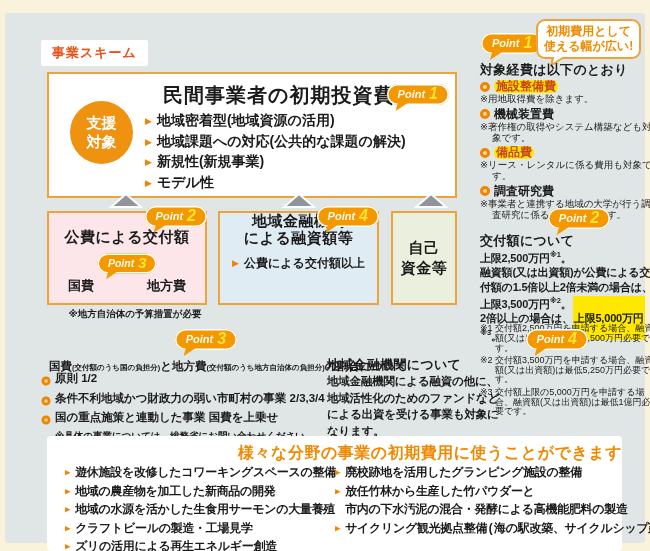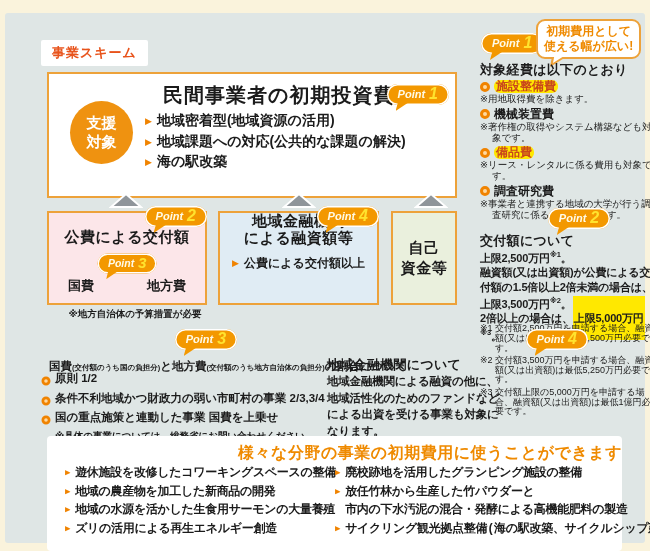--- a/index.html
+++ b/index.html
@@ -147,21 +147,22 @@
         <span>対象</span>
       </div>
       <div id="main-title">民間事業者の初期投資費用</div>
       <div id="main-badge" class="pbadge">
         <span class="bw">Point</span>
           <span class="bn">1</span>
       </div>
       <div id="main-bullets">
         <div class="ex-row"><span class="tri">▶</span><span>地域密着型(地域資源の活用)</span></div>
         <div class="ex-row"><span class="tri">▶</span><span>地域課題への対応(公共的な課題の解決)</span></div>
-        <div class="ex-row"><span class="tri">▶</span><span>海の駅改築</span></div>
+        <div class="ex-row"><span class="tri">▶</span><span>新規性(新規事業)</span></div>
+        <div class="ex-row"><span class="tri">▶</span><span>モデル性</span></div>
       </div>
     </div>
 
     
     <svg class="up-arrow" style="left:104px; top:179px;" viewBox="0 0 34 17">
         <polygon points="17,2 32,15 2,15" fill="#8f959a" stroke="#ffffff" stroke-width="2"></polygon>
       </svg>
     <svg class="up-arrow" style="left:277px; top:179px;" viewBox="0 0 34 17">
         <polygon points="17,2 32,15 2,15" fill="#8f959a" stroke="#ffffff" stroke-width="2"></polygon>
       </svg>
@@ -284,20 +285,21 @@
     <div class="abs panel-heading" id="p4-heading">地域金融機関について</div>
     <div class="abs" id="p4-body">地域金融機関による融資の他に、地域活性化のためのファンドなどによる出資を受ける事業も対象になります。</div>
 
     
     <div class="abs" id="examples-box">
       <div id="examples-title">様々な分野の事業の初期費用に使うことができます</div>
       <div class="ex-col" id="examples-left">
         <div class="ex-row"><span class="tri">▶</span><span>遊休施設を改修したコワーキングスペースの整備</span></div>
         <div class="ex-row"><span class="tri">▶</span><span>地域の農産物を加工した新商品の開発</span></div>
         <div class="ex-row"><span class="tri">▶</span><span>地域の水源を活かした生食用サーモンの大量養殖</span></div>
+        <div class="ex-row"><span class="tri">▶</span><span>クラフトビールの製造・工場見学</span></div>
         <div class="ex-row"><span class="tri">▶</span><span>ズリの活用による再生エネルギー創造</span></div>
       </div>
       <div class="ex-col" id="examples-right">
         <div class="ex-row"><span class="tri">▶</span><span>廃校跡地を活用したグランピング施設の整備</span></div>
         <div class="ex-row"><span class="tri">▶</span><span>放任竹林から生産した竹パウダーと</span></div>
         <div class="ex-row cont"><span class="tri">▶</span><span>市内の下水汚泥の混合・発酵による高機能肥料の製造</span></div>
         <div class="ex-row"><span class="tri">▶</span><span>サイクリング観光拠点整備(海の駅改築、サイクルシップ建設)</span></div>
       </div>
     </div>
 

